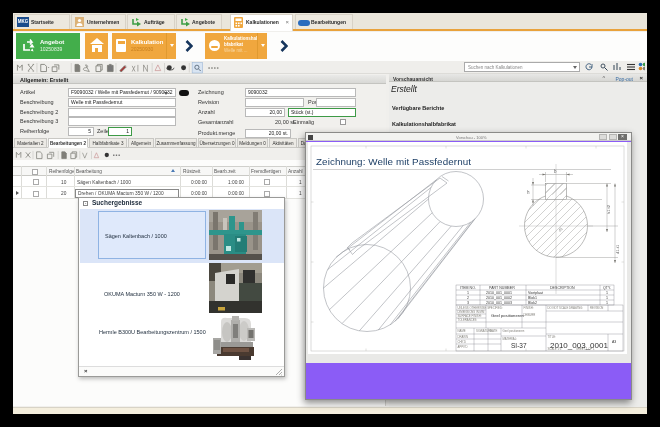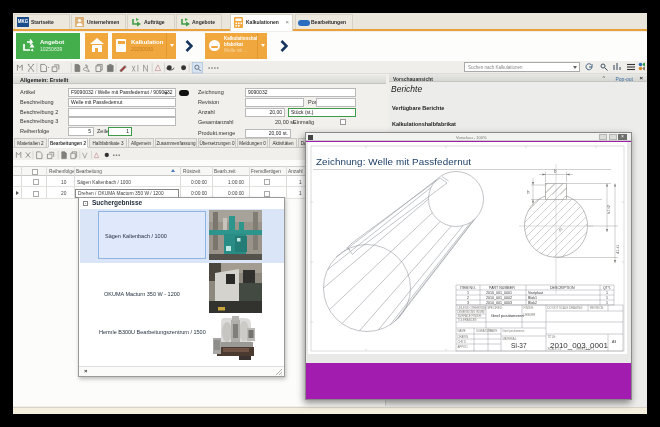--- a/index.html
+++ b/index.html
@@ -306,21 +306,21 @@
     <div class="abs" style="left:286px;top:25px;">1</div>
   </div>
 
   <div class="abs" style="left:376px;top:61px;width:258px;height:333px;background:#ececea;"></div>
   <div class="abs" style="left:376px;top:61px;width:258px;height:8px;background:linear-gradient(#e8e8e6,#d6d6d3);border-bottom:1px solid #c4c4c0;">
     <div class="abs" style="left:4px;top:1.5px;font-size:5px;font-weight:bold;color:#333;">Vorschauansicht</div>
     <div class="abs" style="right:42px;top:1px;font-size:5.5px;color:#555;">^</div>
     <div class="abs" style="right:14px;top:1.5px;font-size:5px;color:#3a6ea5;">Pop-out</div>
     <div class="abs" style="right:4px;top:0.5px;font-size:6px;font-weight:bold;color:#222;">×</div>
   </div>
-  <div class="abs" style="left:378px;top:71px;font-size:8.5px;font-style:italic;color:#222;">Berichte</div>
+  <div class="abs" style="left:378px;top:71px;font-size:8.5px;font-style:italic;color:#222;">Erstellt</div>
   <div class="abs" style="left:379px;top:92px;font-size:5.5px;font-weight:bold;color:#222;">Verfügbare Berichte</div>
   <div class="abs" style="left:379px;top:108px;font-size:5.5px;font-weight:bold;color:#222;">Kalkulationshalbfabrikat</div>
 
   <div class="abs" style="left:0;top:394px;width:634px;height:7px;background:#f4eedd;border-top:1px solid #d8d3c6;"></div>
 
 </div>
 
 <div class="abs" style="left:78px;top:197px;width:207px;height:180px;background:#fff;border:1px solid #9a9a98;box-shadow:1px 2px 4px rgba(0,0,0,0.25);">
   <div class="abs" style="left:4px;top:3px;width:5px;height:5px;border:1px solid #888;color:#555;font-size:5px;line-height:3px;text-align:center;">-</div>
   <div class="abs" style="left:13px;top:1px;font-size:6.5px;font-weight:bold;color:#1c2a3a;">Suchergebnisse</div>
@@ -378,21 +378,21 @@
   </svg>
 
   <div class="abs" style="left:0;top:168px;width:205px;height:10px;background:#fbfbfa;border-top:1px solid #ddd;">
     <div class="abs" style="left:5px;top:1px;font-size:6px;font-weight:bold;color:#333;">×</div>
     <svg class="abs" style="right:1px;top:2px;" width="7" height="7">
         <path d="M6 0 L0 6 M6 3 L3 6 M6 6 L5.2 6" stroke="#999" stroke-width="0.8"></path>
       </svg>
   </div>
 </div>
 
-<div class="abs" style="left:305px;top:132px;width:327px;height:268px;background:#a21caf;border:1px solid #8a8a88;box-shadow:-1px 3px 7px rgba(0,0,0,0.45);">
+<div class="abs" style="left:305px;top:132px;width:327px;height:268px;background:#8b5cf6;border:1px solid #8a8a88;box-shadow:-1px 3px 7px rgba(0,0,0,0.45);">
   <div class="abs" style="left:0;top:0;width:325px;height:8px;background:#f2f2f0;border-bottom:1px solid #ccc;">
     <div class="abs" style="left:2px;top:1.5px;width:5px;height:5px;background:#444;"></div>
     <div class="abs" style="left:150px;top:1.5px;font-size:4px;color:#777;">Vorschau - 100%</div>
     <div class="abs" style="right:24px;top:1px;width:8px;height:6px;border:1px solid #b5b5b3;background:#dcdcda;"></div>
     <div class="abs" style="right:14px;top:1px;width:8px;height:6px;border:1px solid #b5b5b3;background:#dcdcda;"></div>
     <div class="abs" style="right:4px;top:1px;width:9px;height:6px;background:#6e6e6c;font-size:5px;line-height:5.5px;text-align:center;color:#fff;">×</div>
   </div>
   <svg class="abs" style="left:0;top:9px;" width="325" height="221" viewBox="0 0 325 221" font-family="Liberation Sans">
     <rect width="325" height="221" fill="#e9e9e7"></rect>
     <rect x="2" y="0" width="319" height="212" fill="#ffffff"></rect>

